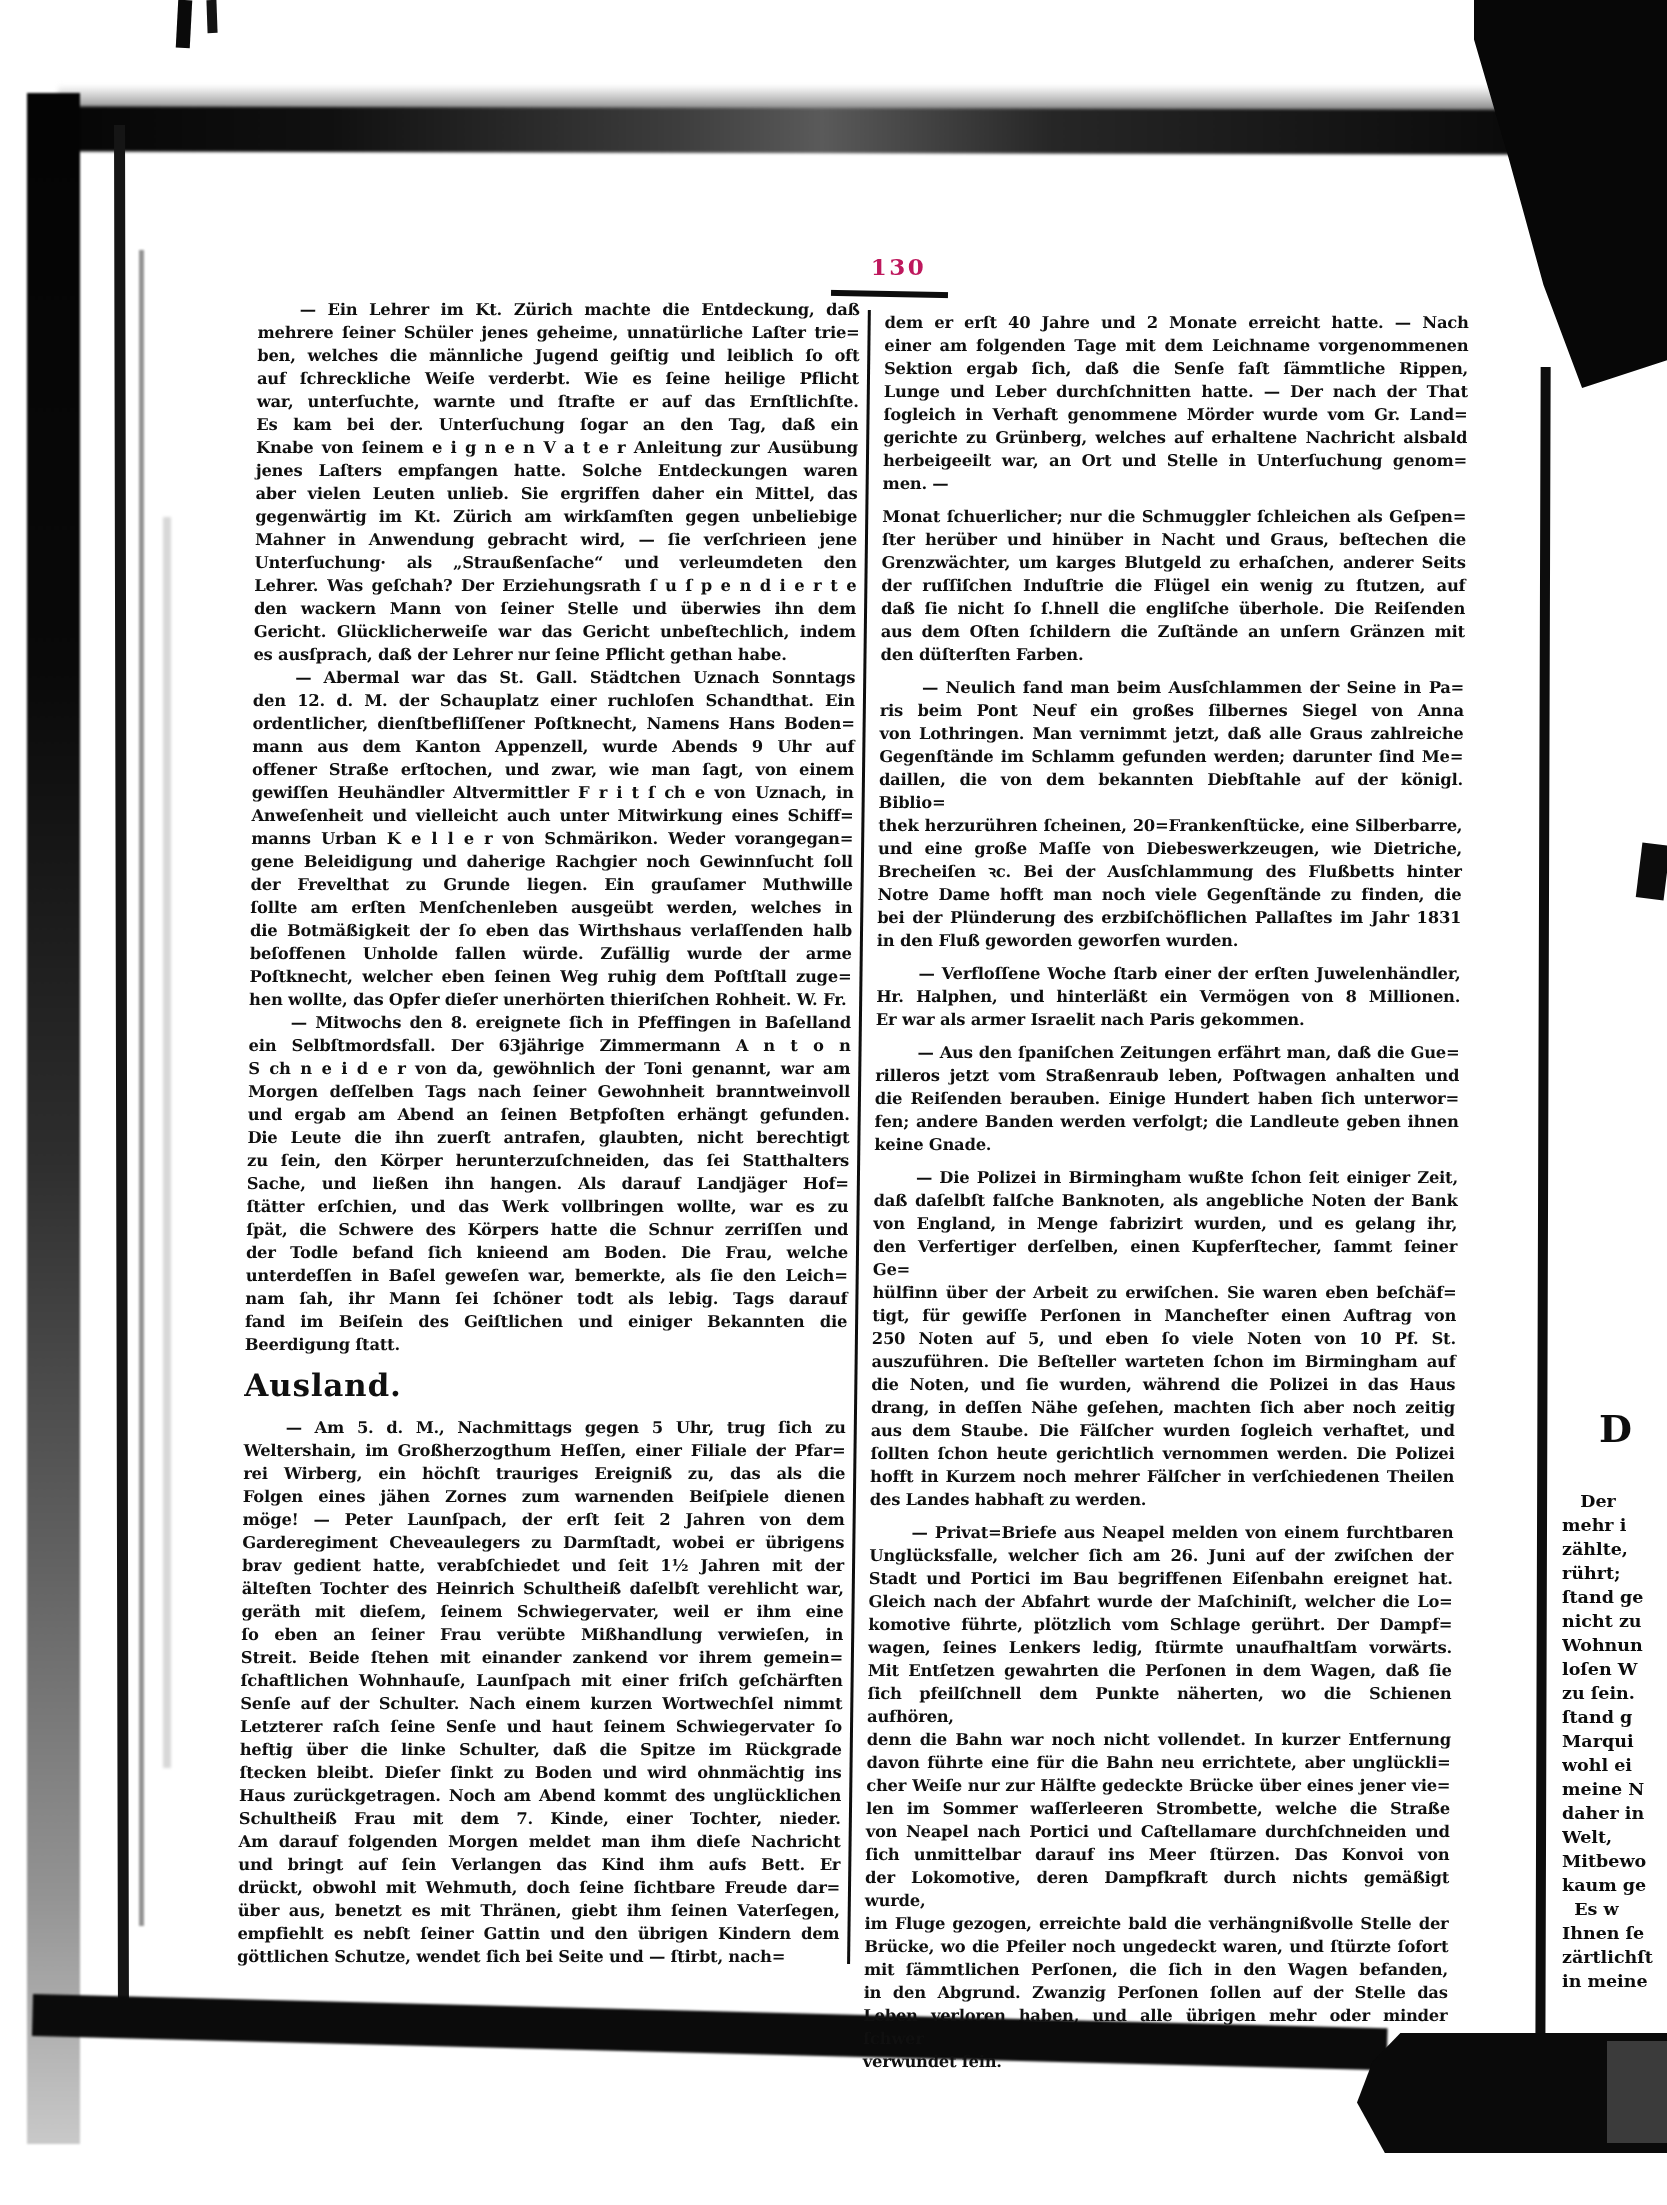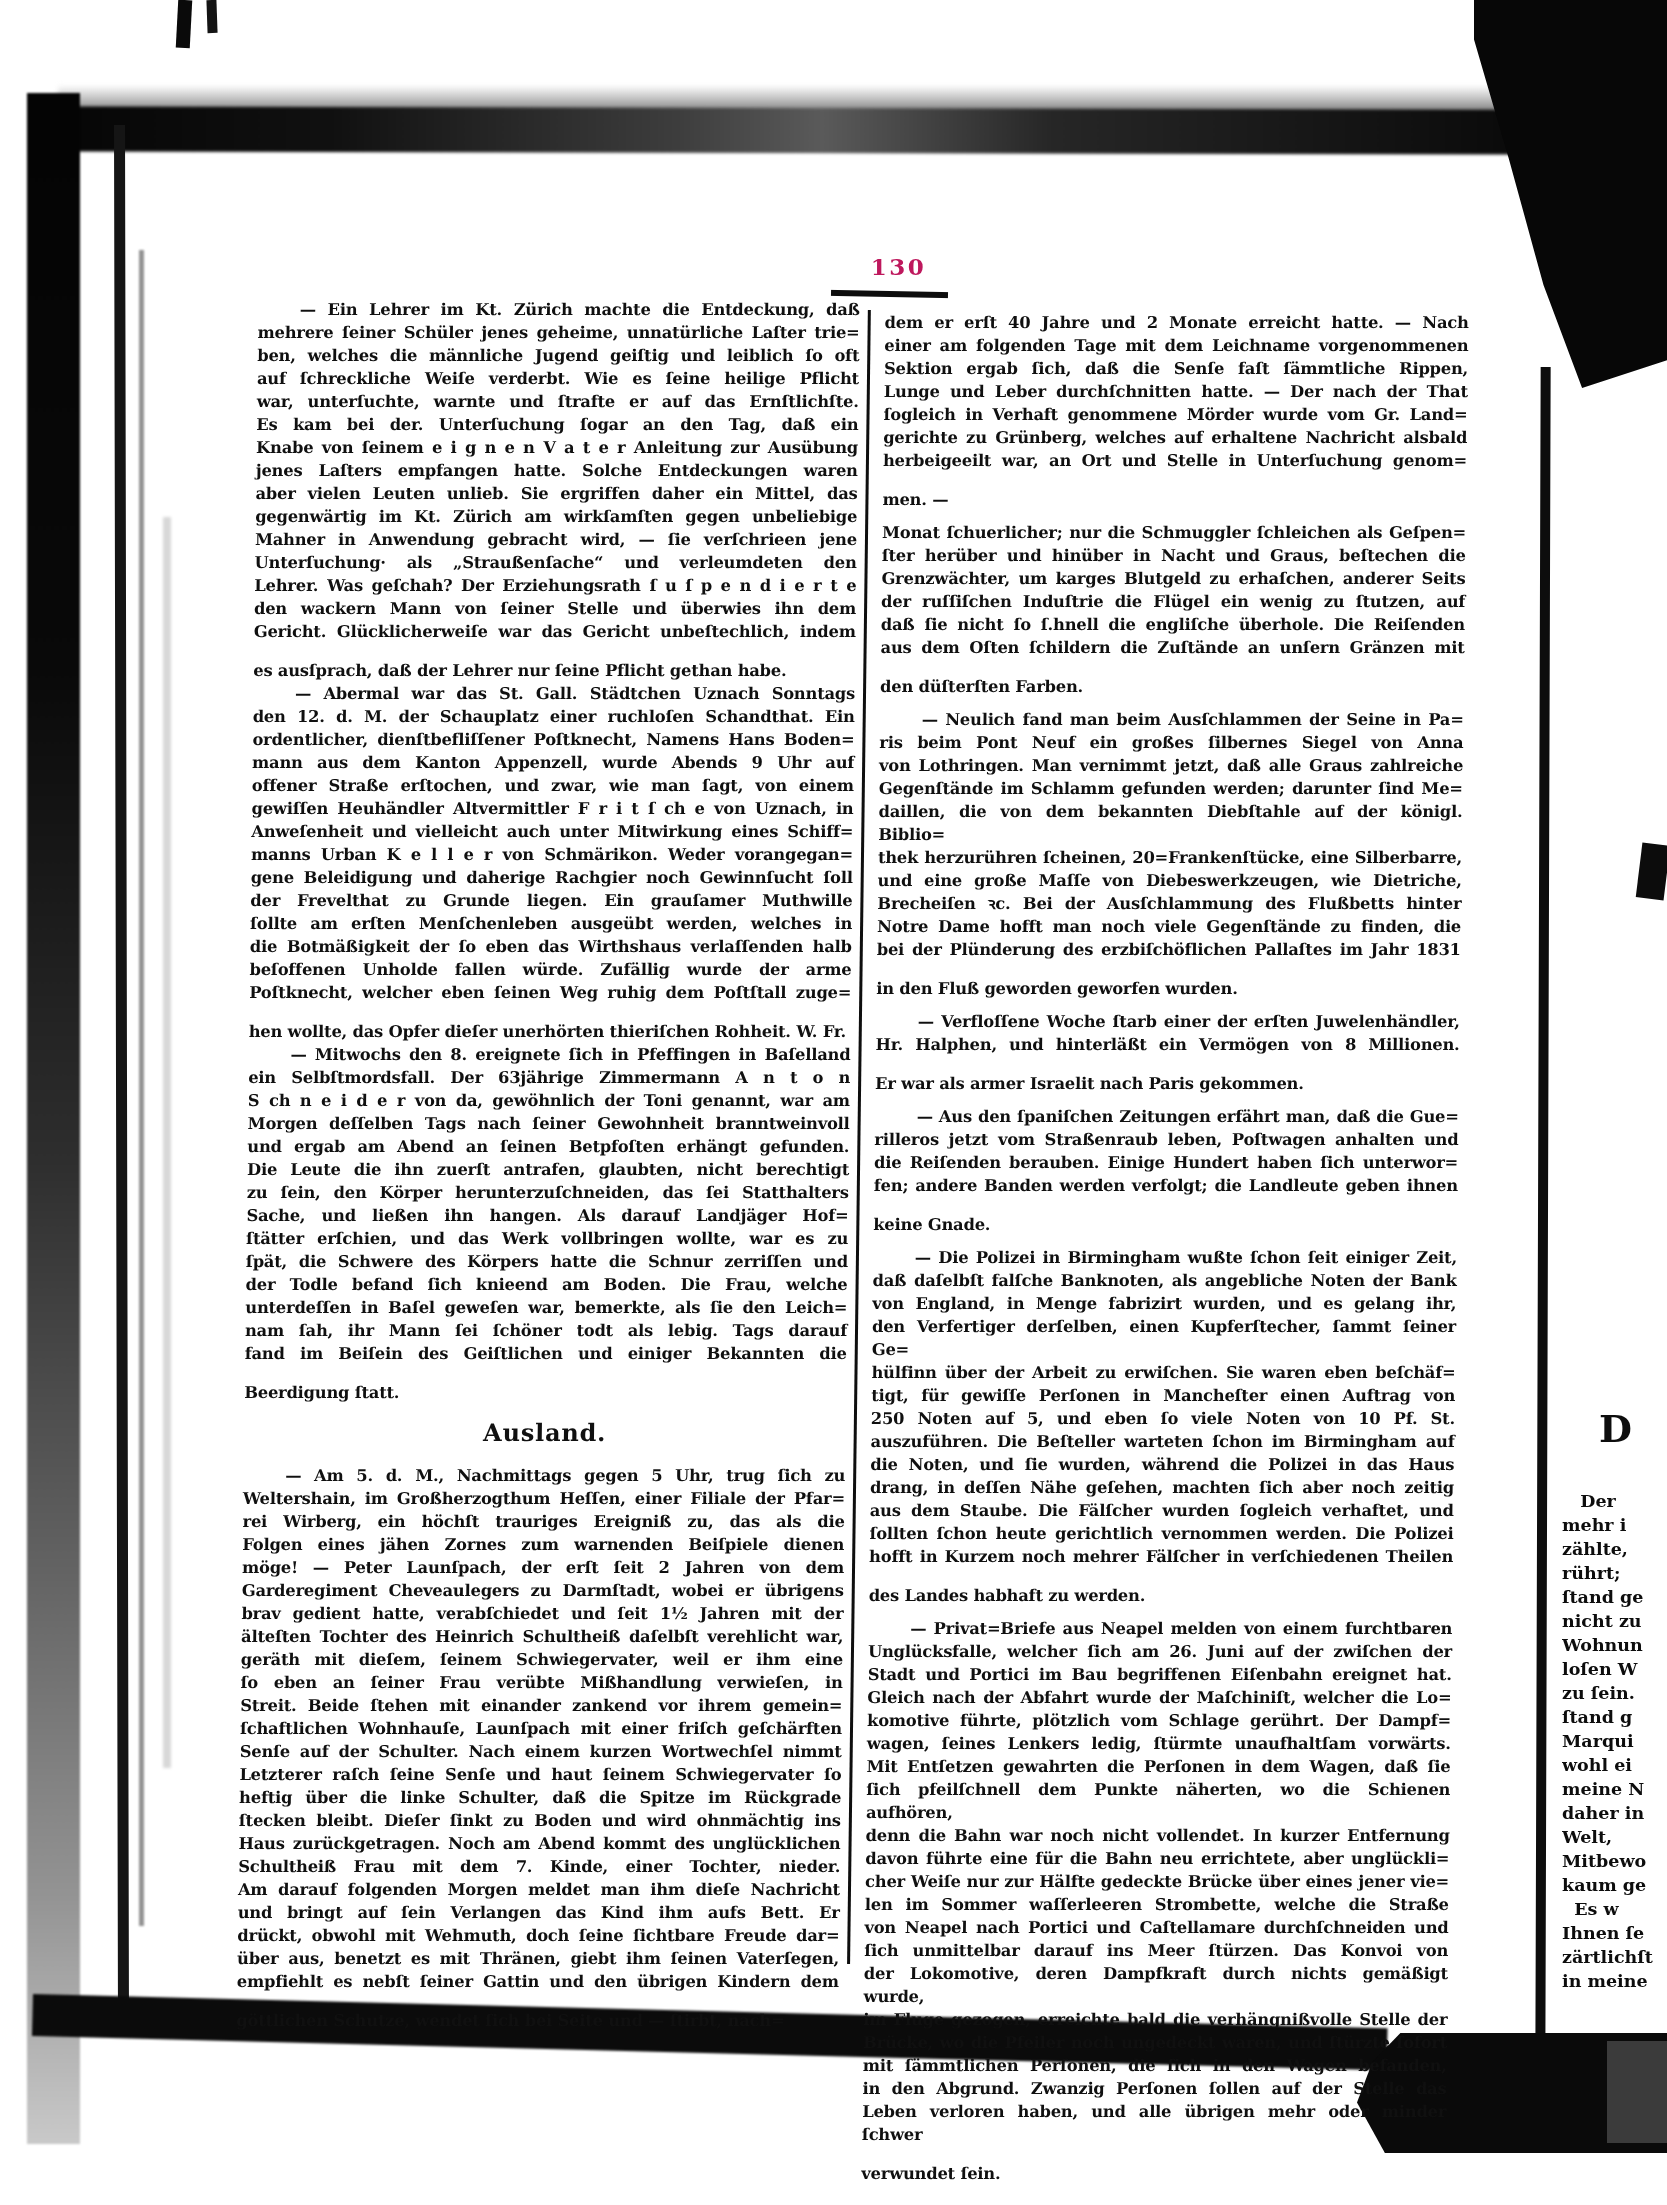--- a/index.html
+++ b/index.html
@@ -42,23 +42,23 @@
   .content-skew{position:absolute;left:0;top:298px;width:1667px;height:1684px;
       transform:skewX(-0.72deg);transform-origin:0 0;}
   .column{position:absolute;font-size:16.3px;font-weight:700;letter-spacing:-0.2px;color:#101010;}
   .col-left{left:258px;top:0;width:602px;}
   .col-right{left:885px;top:13.3px;width:584px;}
   .column-rule{position:absolute;left:868px;top:11.7px;width:3.3px;height:1654px;background:#0e0e0e;}
   .para{margin:0;}
   .col-right .para{margin-top:10px;}
   .col-right .para:first-child{margin-top:0;}
   .line{line-height:23px;text-align:justify;text-align-last:justify;}
-  .line.last{text-align-last:left;margin-top:16px;}
+  .line.last{text-align-last:left;}
   .line.indent{text-indent:42px;}
-  .section-heading{text-align:center;font-size:24px;font-weight:700;letter-spacing:0.8px;
+  .section-heading{font-size:31px;font-weight:700;letter-spacing:0.8px;
       margin:13.3px 0 15px 0;line-height:32px;}
 
   
   .next-page-sliver{position:absolute;left:1562px;top:1406px;width:105px;height:592px;overflow:hidden;
       font-weight:700;color:#0d0d0d;}
   .sliver-heading{position:absolute;left:37px;top:3.3px;font-size:38px;line-height:40px;}
   .sliver-lines{position:absolute;left:0;top:83px;font-size:17.5px;line-height:24px;white-space:pre;}
 </style>
 </head>
 <body>

